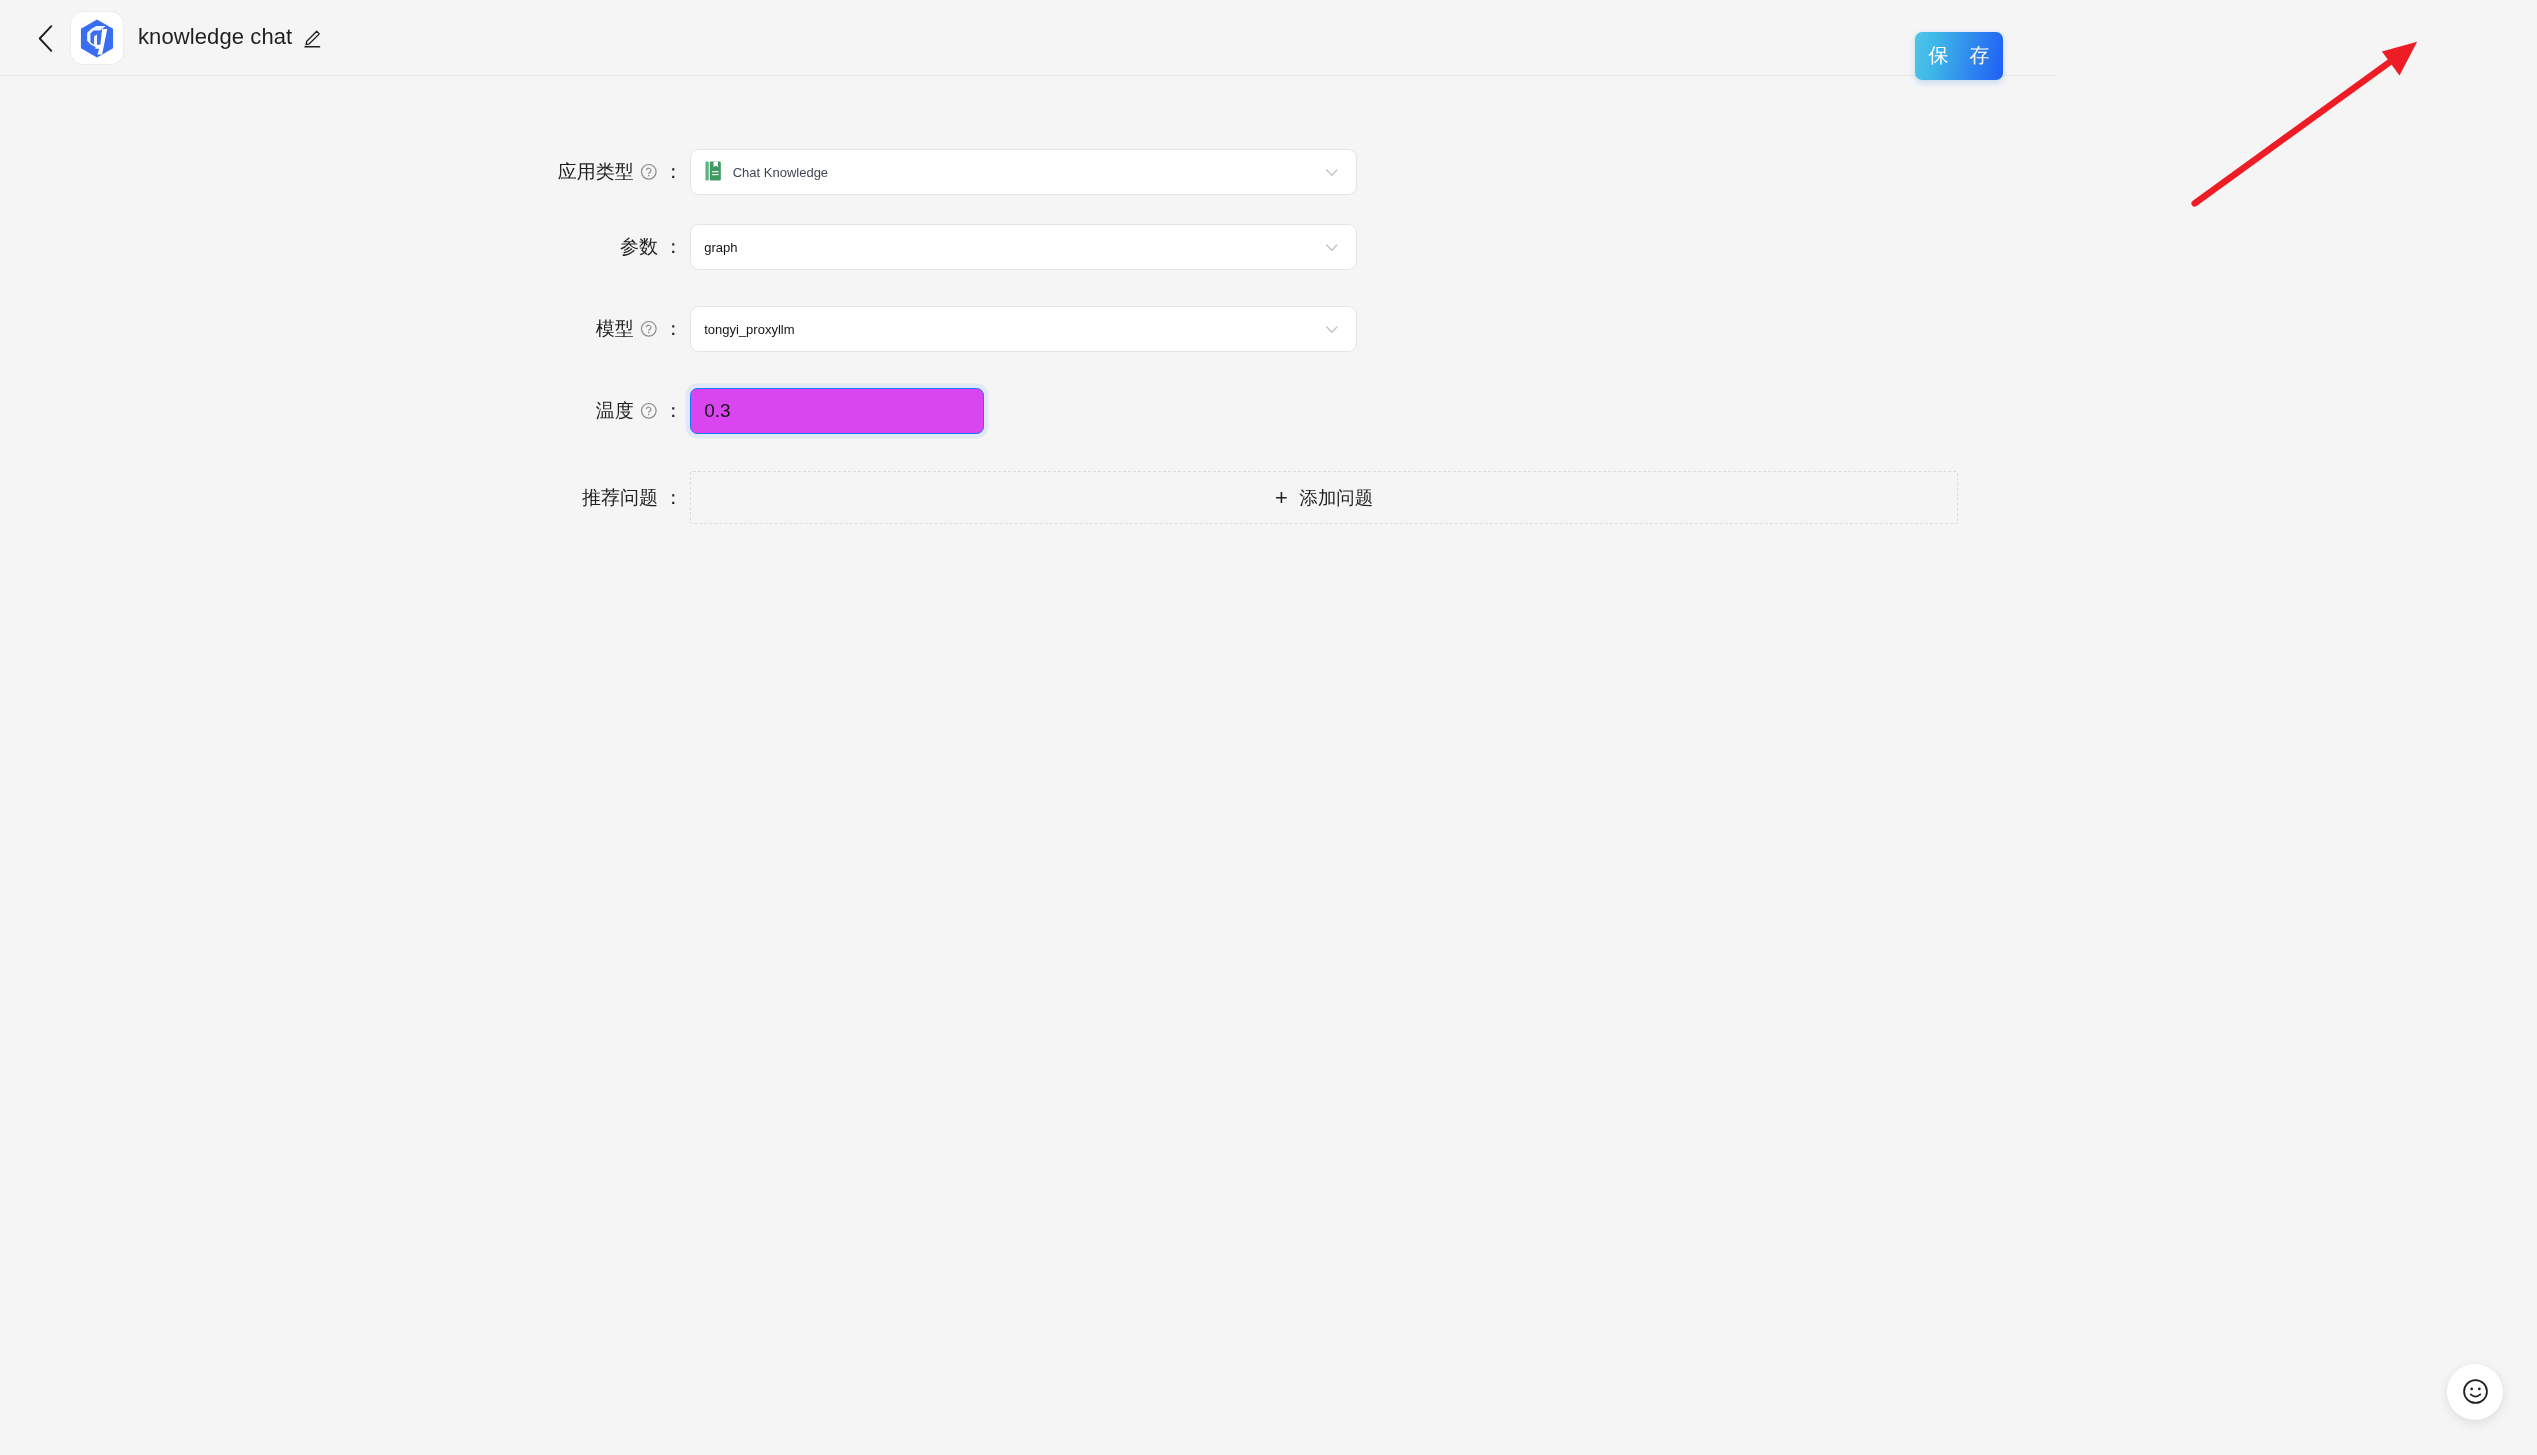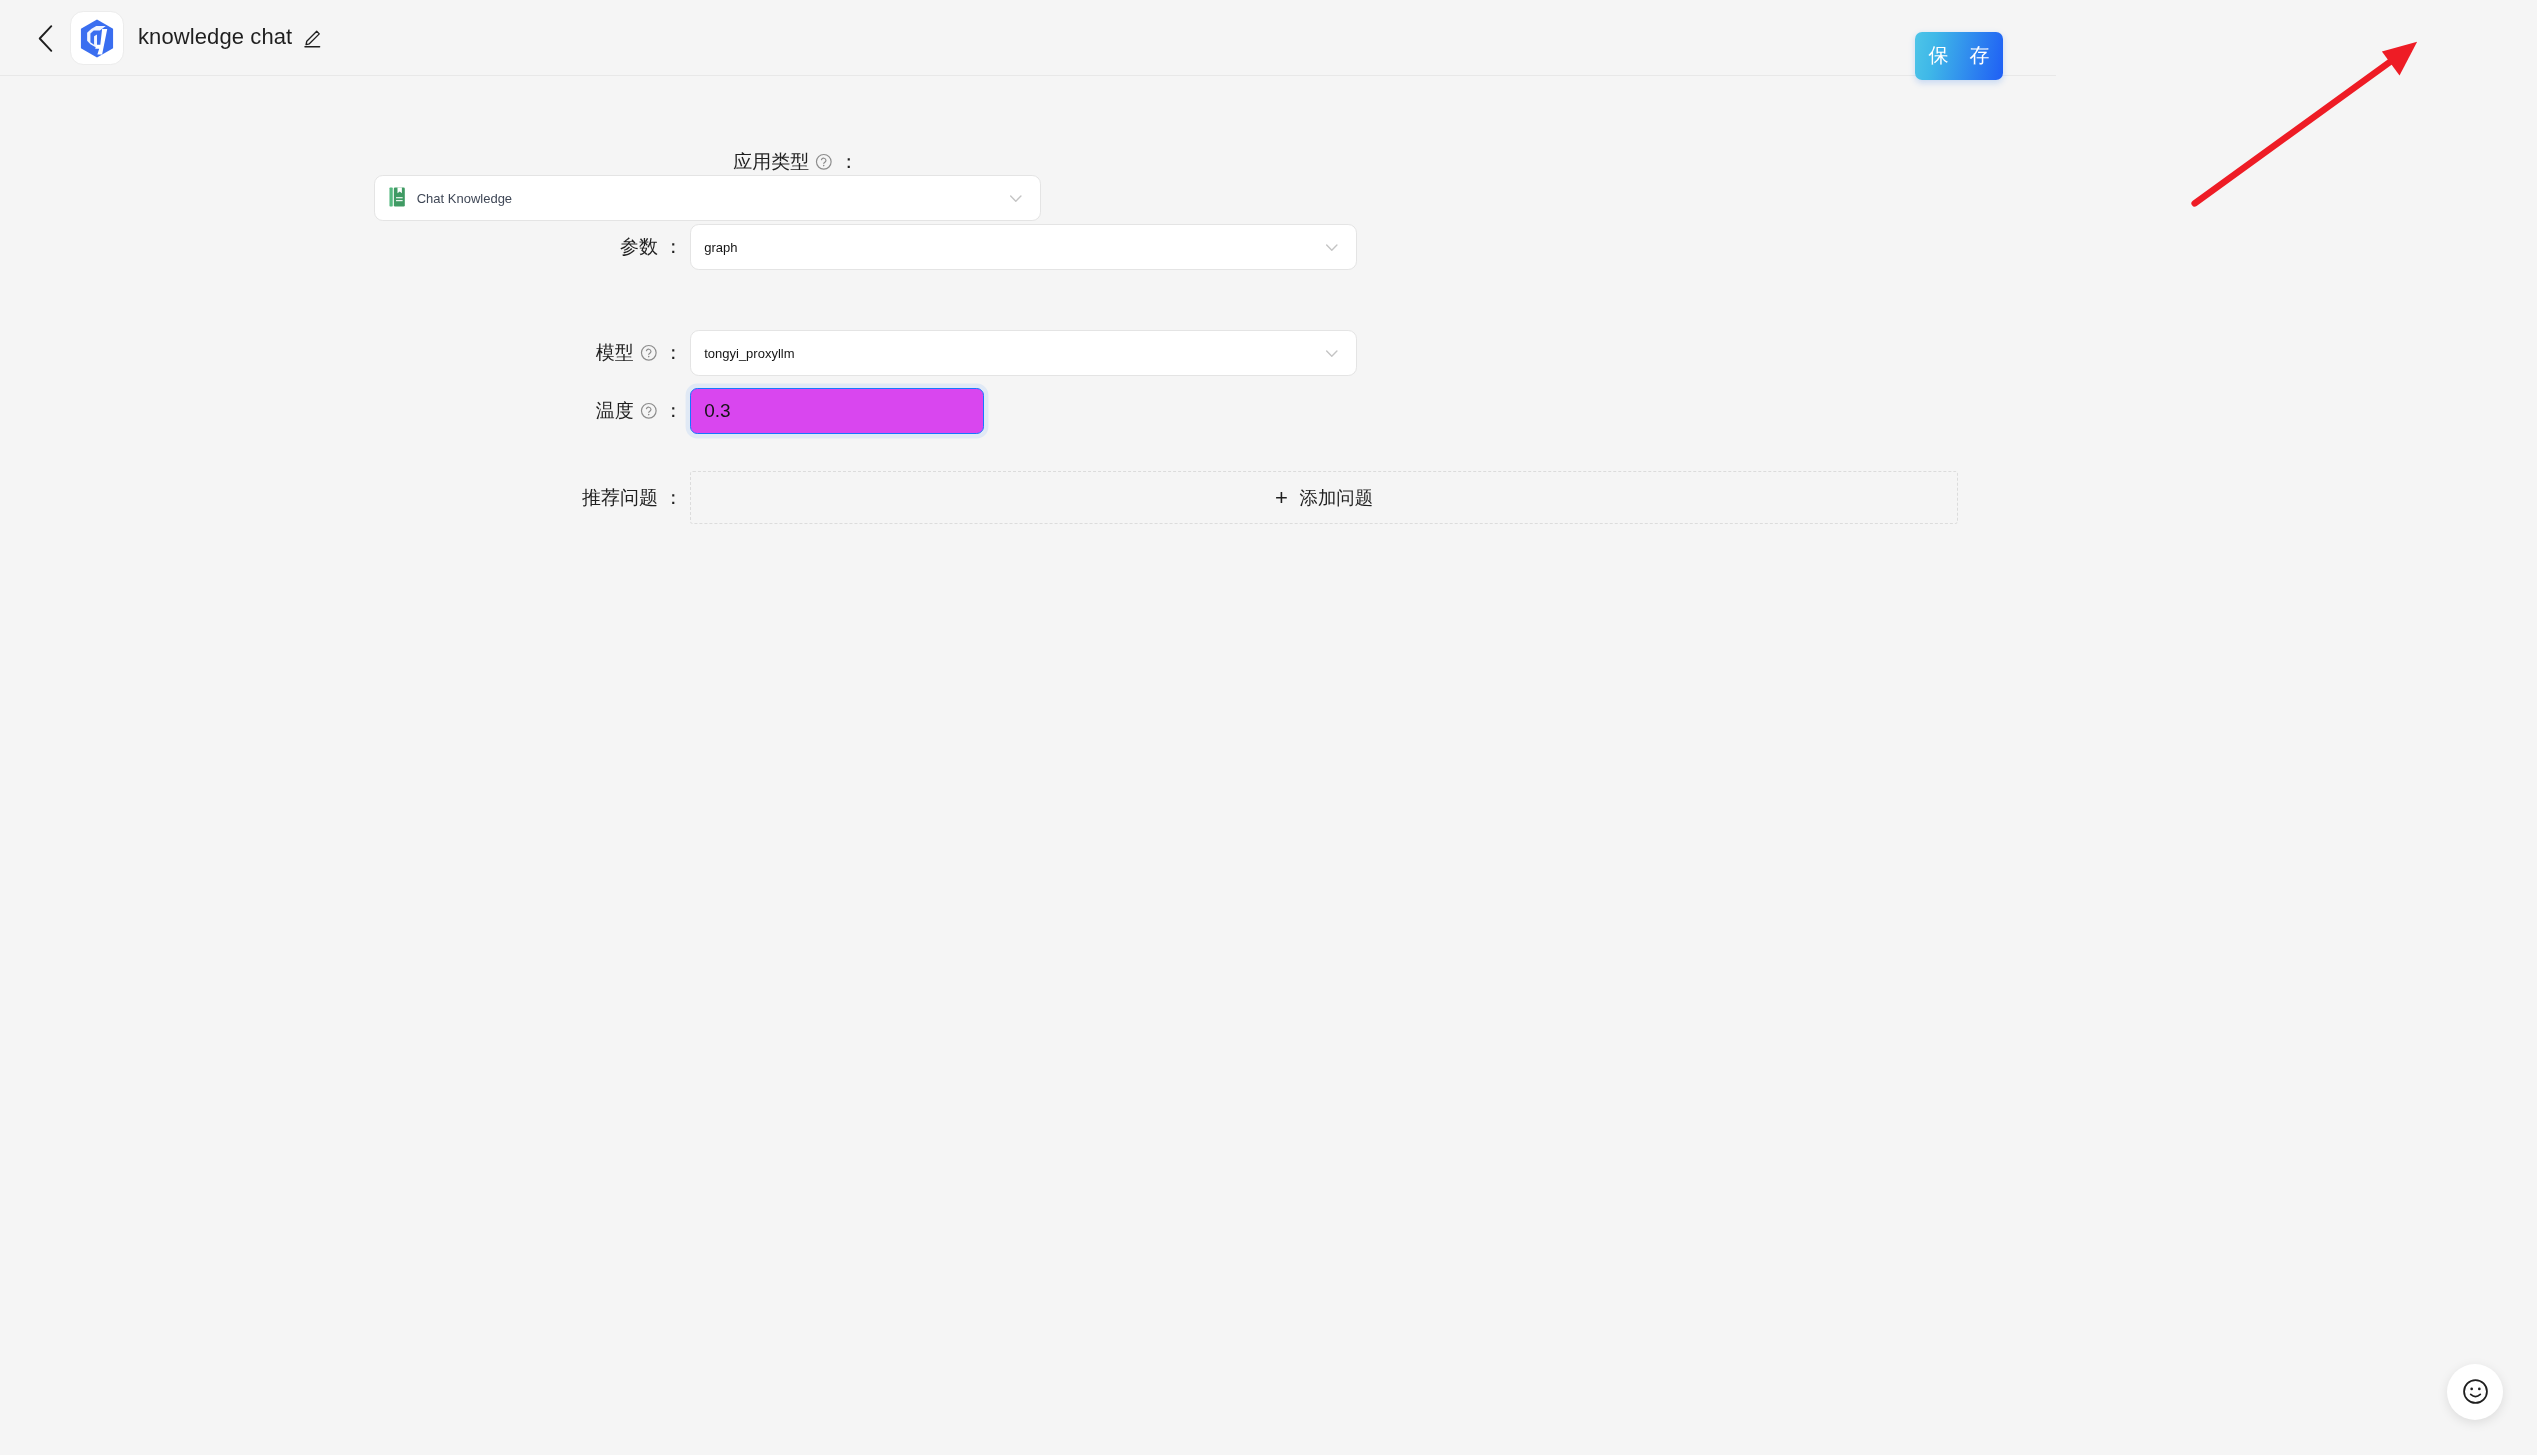--- a/index.html
+++ b/index.html
@@ -238,21 +238,21 @@
         <line x1="4" y1="25.5" x2="24" y2="25.5" stroke="#1f1f1f" stroke-width="1.8" stroke-linecap="round"></line>
       </svg>
     </span>
   </div>
 
   <button id="save-button">保 存</button>
 </div>
 
 <div id="settings-form">
 
-  <div class="form-row" style="top:73px; left:374px;flex-direction:column;">
+  <div class="form-row" style="top:73px; left:374px;">
     <div class="form-label">
       <span>应用类型</span>
       <span class="help-icon">
         <svg width="17.6" height="17.6" viewBox="0 0 24 24">
           <circle cx="12" cy="12" r="10" fill="none" stroke="#8c8c8c" stroke-width="1.6"></circle>
           <path d="M8.8 9.2 a3.2 3.2 0 0 1 6.2 1 c0 2-2.6 2.4-3 4.1" fill="none" stroke="#8c8c8c" stroke-width="1.6" stroke-linecap="round"></path>
           <circle cx="11.9" cy="17.2" r="1.05" fill="#8c8c8c"></circle>
         </svg>
       </span>
       <span class="label-colon">：</span>
@@ -286,21 +286,21 @@
     <div class="select-box">
       <span class="select-value">graph</span>
       <span class="chevron">
         <svg width="17.6" height="17.6" viewBox="0 0 24 24">
           <path d="M5 9 L12 16 L19 9" fill="none" stroke="#c4c4c4" stroke-width="1.9" stroke-linecap="round" stroke-linejoin="round"></path>
         </svg>
       </span>
     </div>
   </div>
 
-  <div class="form-row" style="top:230px; left:374px;margin-top:24px;">
+  <div class="form-row" style="top:230px; left:374px;">
     <div class="form-label">
       <span>模型</span>
       <span class="help-icon">
         <svg width="17.6" height="17.6" viewBox="0 0 24 24">
           <circle cx="12" cy="12" r="10" fill="none" stroke="#8c8c8c" stroke-width="1.6"></circle>
           <path d="M8.8 9.2 a3.2 3.2 0 0 1 6.2 1 c0 2-2.6 2.4-3 4.1" fill="none" stroke="#8c8c8c" stroke-width="1.6" stroke-linecap="round"></path>
           <circle cx="11.9" cy="17.2" r="1.05" fill="#8c8c8c"></circle>
         </svg>
       </span>
       <span class="label-colon">：</span>

